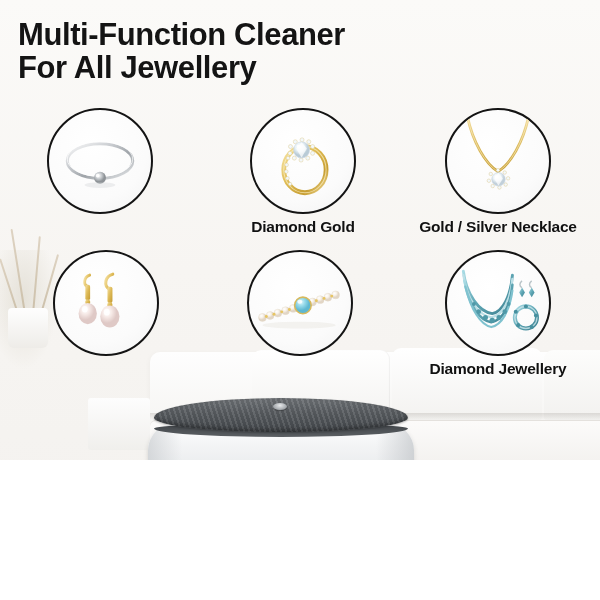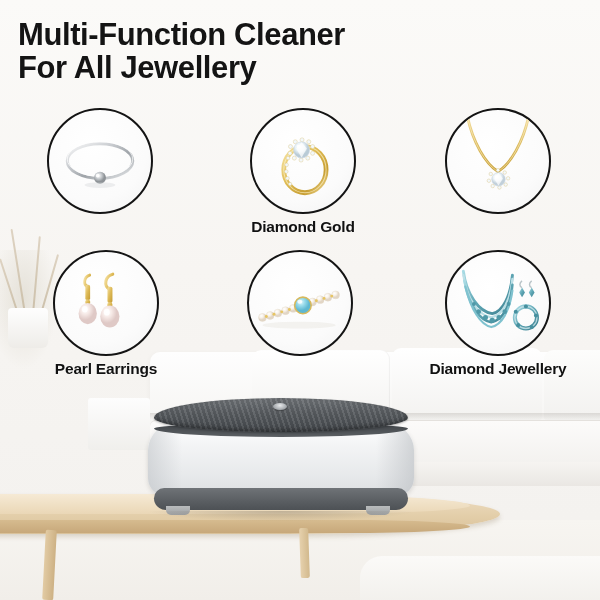--- a/index.html
+++ b/index.html
@@ -6,21 +6,21 @@
     margin: 0;
     padding: 0;
     background: #ffffff;
   }
   body {
     font-family: "Liberation Sans", sans-serif;
   }
   #poster {
     position: relative;
     width: 600px;
-    height: 600px;
+    height: 460px;
     overflow: hidden;
     background: #fdba74;
   }
 
   
   .bg-layer { position: absolute; inset: 0; overflow: hidden; }
 
   .bg-wall {
     position: absolute; left: 0; top: 0; width: 600px; height: 600px;
     background: linear-gradient(180deg, #fbfaf8 0%, #f7f5f2 45%, #f3f1ee 100%);
@@ -366,20 +366,21 @@
                 <circle cx="47.5" cy="79" r="1.8"></circle>
               <circle cx="43.5" cy="73.5" r="1.8"></circle>
                 <circle cx="45.5" cy="66.5" r="1.8"></circle>
             </g>
             <circle cx="53.5" cy="72" r="7" fill="url(#pend)" stroke="#cdd9e1" stroke-width="0.6"></circle>
             <path d="M53.5 65.6 L58 71.2 L53.5 78.6 L49 71.2 Z" fill="#ffffff" opacity="0.7"></path>
             <circle cx="51" cy="69.5" r="1.7" fill="#ffffff" opacity="0.95"></circle>
           </svg>
         </div>
       </div>
+      <div class="cell-label">Gold / Silver Necklace</div>
     </div>
 
     <div class="cell" style="left:8px; top:250px;">
       <div class="bubble">
         <div class="art">
           <svg viewBox="0 0 106 106">
             <defs>
               <linearGradient id="goldh" x1="0" y1="0" x2="1" y2="1">
                 <stop offset="0%" stop-color="#f6e2a4"></stop>
                   <stop offset="50%" stop-color="#ddb955"></stop>
@@ -399,21 +400,20 @@
             <ellipse cx="31" cy="59.5" rx="3" ry="3.4" fill="#ffffff" opacity="0.85"></ellipse>
 
             <path d="M60 23 C52 25 50 35 57 39 L57 49" fill="none" stroke="url(#goldh)" stroke-width="3.2" stroke-linecap="round"></path>
             <rect x="54.5" y="36" width="5.2" height="17" rx="2" fill="url(#goldh)"></rect>
             <circle cx="57" cy="55" r="2.7" fill="url(#goldh)"></circle>
             <ellipse cx="57" cy="67" rx="10" ry="11.5" fill="url(#pearlg)"></ellipse>
             <ellipse cx="53.8" cy="62.5" rx="3.1" ry="3.5" fill="#ffffff" opacity="0.85"></ellipse>
           </svg>
         </div>
       </div>
-      <div class="cell-label">Pearl Earrings</div>
     </div>
 
     <div class="cell" style="left:202px; top:250px;">
       <div class="bubble">
         <div class="art">
           <svg viewBox="0 0 106 106">
             <defs>
               <radialGradient id="prl2" cx="35%" cy="30%">
                 <stop offset="0%" stop-color="#ffffff"></stop>
                   <stop offset="50%" stop-color="#f8f2ea"></stop>

